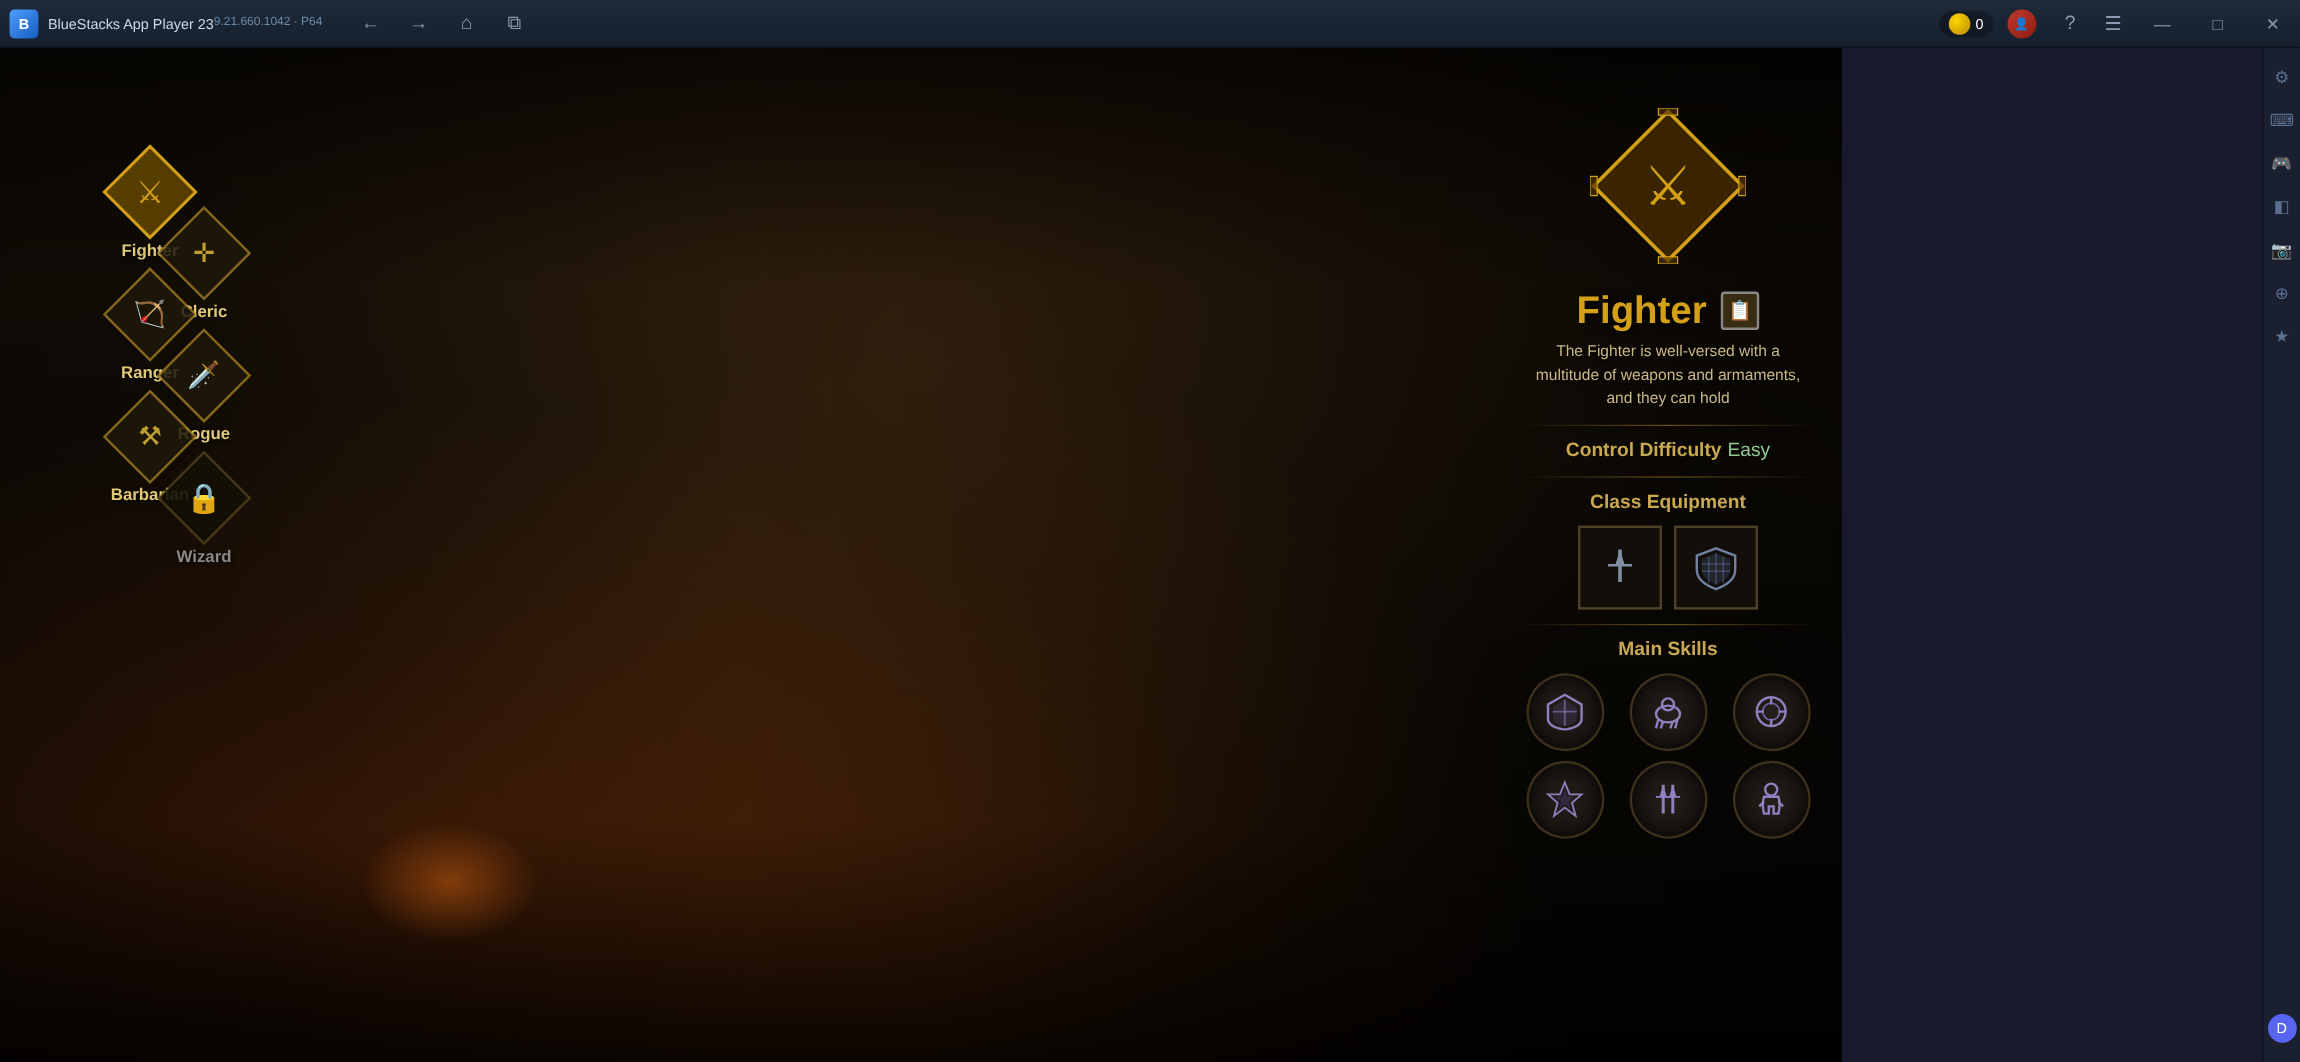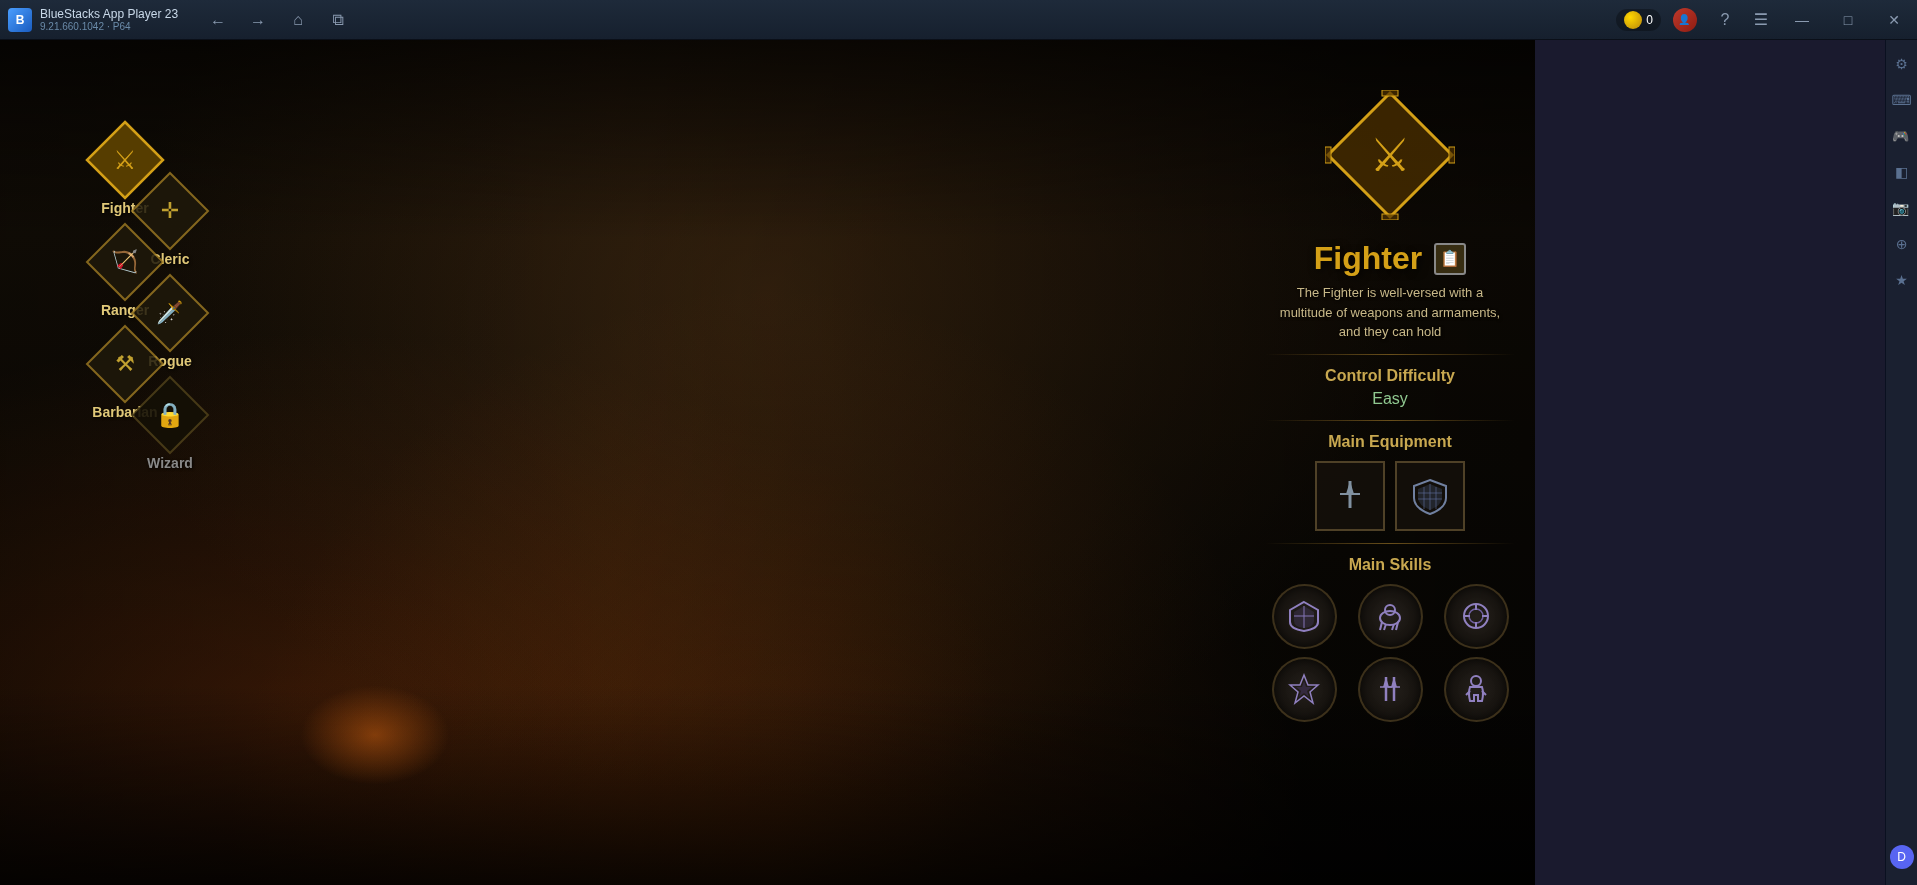--- a/index.html
+++ b/index.html
@@ -212,21 +212,21 @@
     }
 
     .section-divider {
       height: 1px;
       background: linear-gradient(to right, transparent, rgba(200,150,50,0.5), transparent);
       margin: 12px 0;
     }
 
     .control-difficulty-row {
       display: flex; align-items: center; justify-content: center;
-      gap: 5px; margin-bottom: 6px; flex-direction: column;
+      gap: 5px; margin-bottom: 6px;
     }
     .control-difficulty-label {
       color: #c8a850;
       font-size: 16px;
       font-weight: bold;
     }
     .control-difficulty-value {
       color: #90c890;
       font-size: 16px;
     }
@@ -341,21 +341,21 @@
       width: 150px; height: 100px;
       background: radial-gradient(ellipse, rgba(255,120,20,0.4) 0%, transparent 70%);
       pointer-events: none;
     }
   </style>
 </head>
 <body>
 
 <div id="titlebar">
   <div class="app-icon">B</div>
-  <div style="display:flex;flex-direction:column;margin-right:20px;">
+  <div style="display:flex;flex-direction:row;margin-right:20px;">
     <span class="app-title">BlueStacks App Player 23</span>
     <span class="app-subtitle">9.21.660.1042 · P64</span>
   </div>
   <div class="nav-btn">←</div>
   <div class="nav-btn">→</div>
   <div class="nav-btn">⌂</div>
   <div class="nav-btn">⧉</div>
   <div style="flex:1;"></div>
   <div class="coin-area">
     <div class="coin-icon"></div>
@@ -471,21 +471,21 @@
 
     <div class="section-divider"></div>
 
     <div class="control-difficulty-row">
       <span class="control-difficulty-label">Control Difficulty</span>
       <span class="control-difficulty-value">Easy</span>
     </div>
 
     <div class="section-divider"></div>
 
-    <div class="main-equipment-label">Main Equipment</div>
+    <div class="main-equipment-label">Class Equipment</div>
     <div class="equipment-row">
       <div class="equipment-slot">
 
         <svg width="40" height="40" viewBox="0 0 40 40">
           <line x1="20" y1="5" x2="20" y2="32" stroke="#8090a0" stroke-width="3"></line>
           <line x1="10" y1="18" x2="30" y2="18" stroke="#8090a0" stroke-width="2"></line>
           <polygon points="20,5 16,18 24,18" fill="#8090a0"></polygon>
         </svg>
       </div>
       <div class="equipment-slot">

